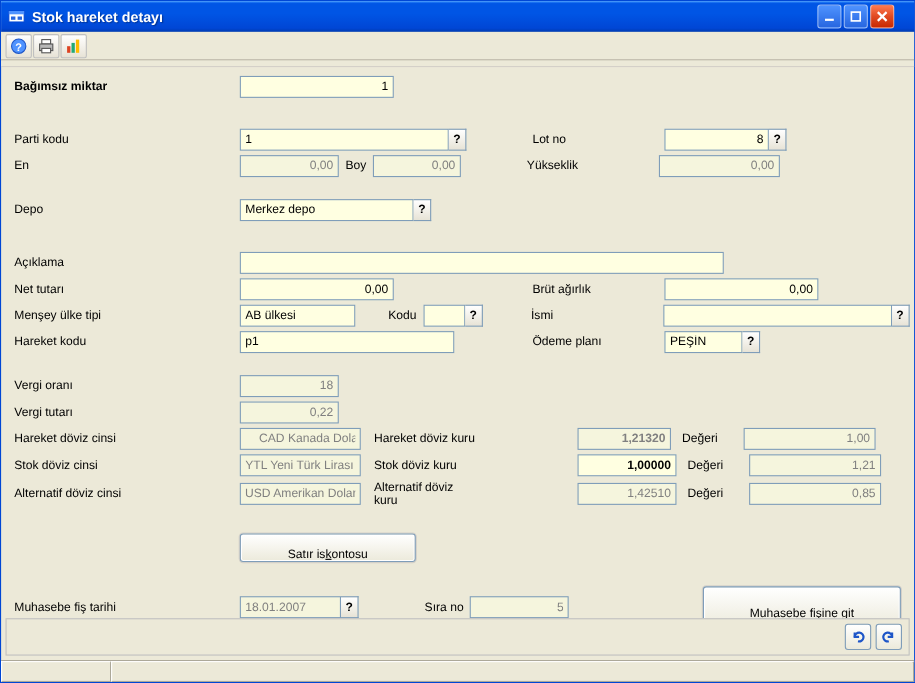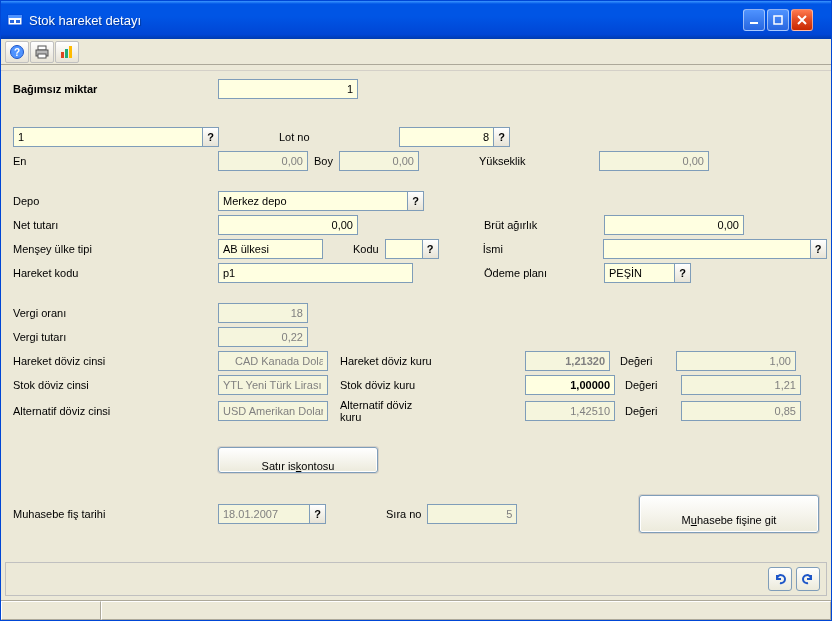--- a/index.html
+++ b/index.html
@@ -15,27 +15,27 @@
   }
   
   .window {
     width: 832px; height: 621px;
     border: 1px solid #0046d5;
     background: #ece9d8;
     display: flex;
     flex-direction: column;
   }
   .titlebar {
-    height: 38px;
+    height: 28px;
     background: linear-gradient(to bottom, #3a95ff 0%, #0055e5 8%, #0055e5 40%, #0046d5 88%, #003bb0 100%);
     display: flex;
     align-items: center;
     color: #fff;
     padding: 0 18px 0 6px;
-    font-weight: normal;
+    font-weight: bold;
   }
   .titlebar .tb-title { flex: 1; font-size: 13px; text-shadow: 1px 1px 1px rgba(0,0,0,.3);}
   .tb-btns { display: flex; gap: 2px; }
   .tb-btn {
     width: 22px; height: 22px;
     border-radius: 3px;
     display: flex; align-items: center; justify-content: center;
     font-weight: bold;
     color: #fff;
     border: 1px solid rgba(255,255,255,.5);
@@ -230,20 +230,21 @@
   <div class="toolbar-strip"></div>
 
   <div class="client">
 
     <div class="row">
       <span class="lbl bold">Bağımsız miktar</span>
       <input class="inp right" style="width: 140px;" value="1">
     </div>
 
     <div class="row gap-big">
+      <span class="lbl">Parti kodu</span>
       <span class="field-wrap">
         <input class="inp" style="width: 190px;" value="1">
         <button class="help-btn">?</button>
       </span>
       <span class="mid-lbl" style="margin-left:60px">Lot no</span>
       <span class="field-wrap">
         <input class="inp right" style="width: 95px;" value="8">
         <button class="help-btn">?</button>
       </span>
     </div>
@@ -253,25 +254,29 @@
       <input class="inp-ro right dim" readonly="" style="width: 90px;" value="0,00">
       <span class="tiny-lbl">Boy</span>
       <input class="inp-ro right dim" readonly="" style="width: 80px;" value="0,00">
       <span class="mid-lbl" style="margin-left:60px">Yükseklik</span>
       <input class="inp-ro right dim" readonly="" style="width: 110px;" value="0,00">
     </div>
 
     <div class="row gap-before">
       <span class="lbl">Depo</span>
       <span class="field-wrap">
-        <input class="inp" style="width: 190px;" value="Merkez depo">
-        <button class="help-btn">?</button>
-      </span>
-    </div>
-
+        <input class="inp" style="width: 158px;" value="Merkez depo">
+        <button class="help-btn">?</button>
+      </span>
+    </div>
+
+    <div class="row gap-big">
+      <span class="lbl">Açıklama</span>
+      <input class="inp" style="width: 440px;" value="">
+    </div>
 
     <div class="row">
       <span class="lbl">Net tutarı</span>
       <input class="inp right" style="width: 140px;" value="0,00">
       <span class="mid-lbl" style="margin-left:126px">Brüt ağırlık</span>
       <input class="inp right" style="width: 140px;" value="0,00">
     </div>
 
     <div class="row">
       <span class="lbl">Menşey ülke tipi</span>

